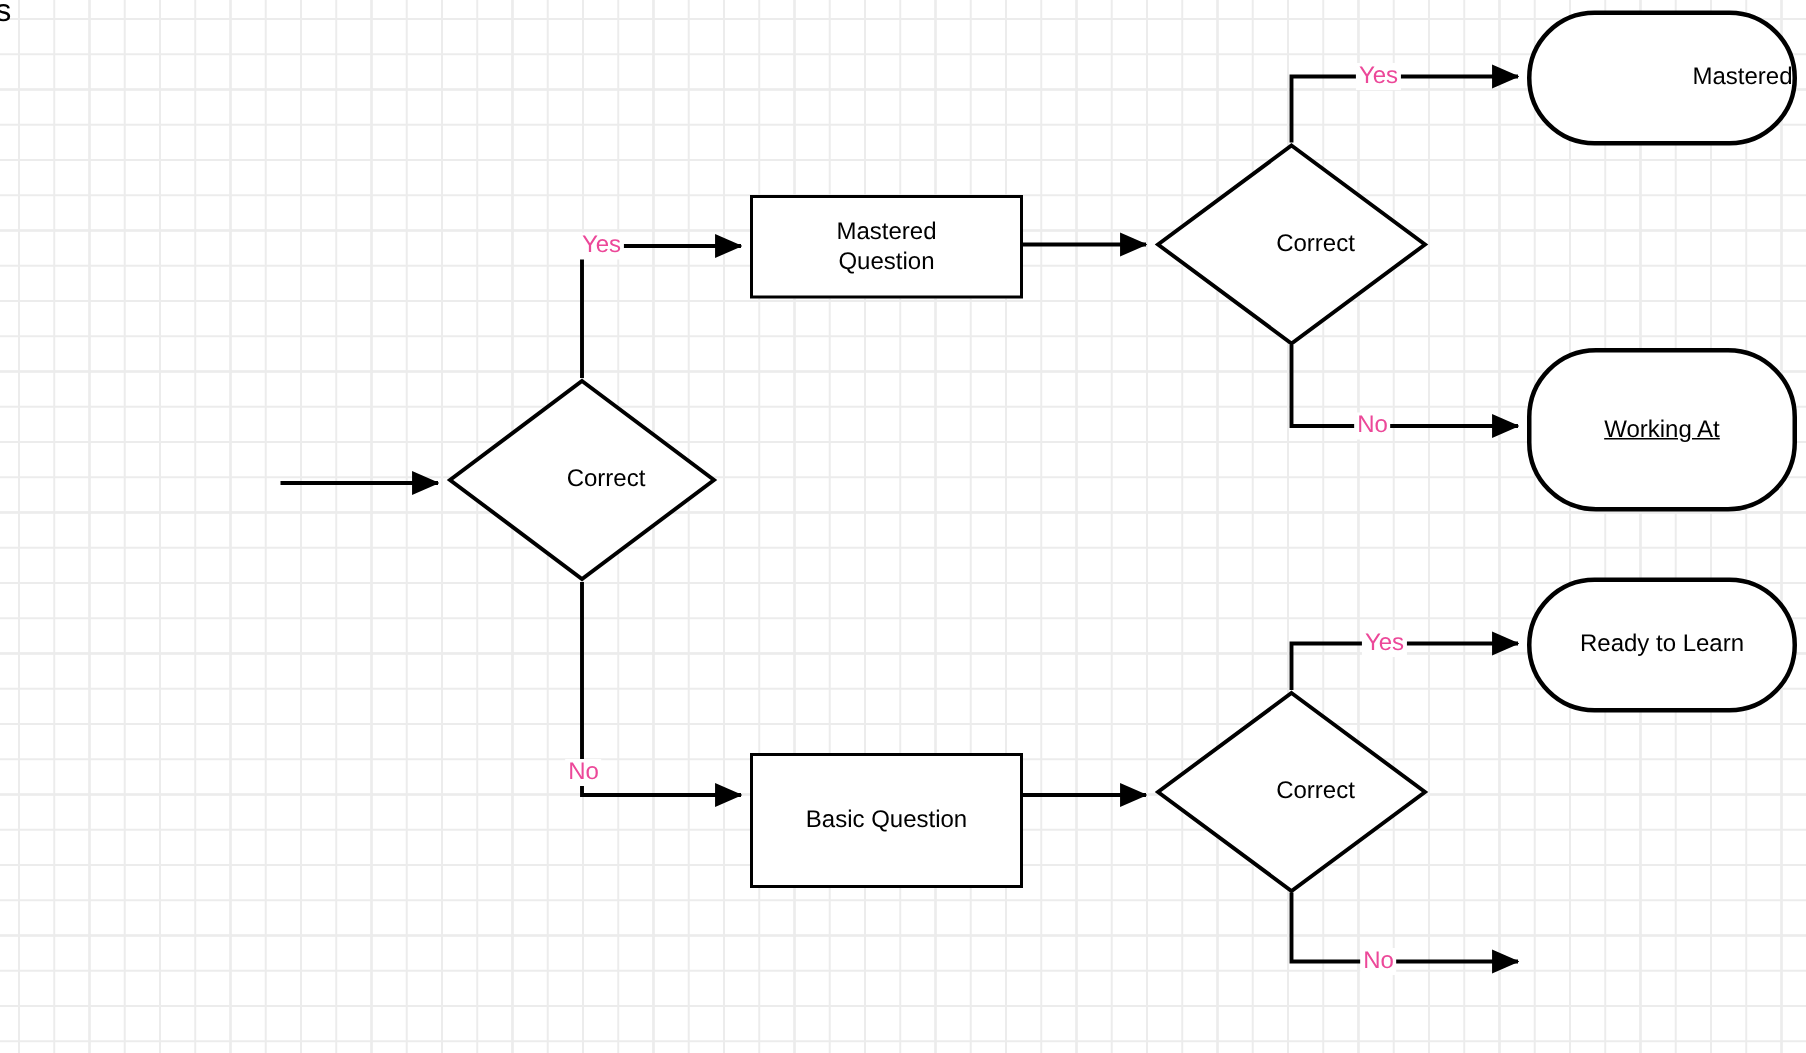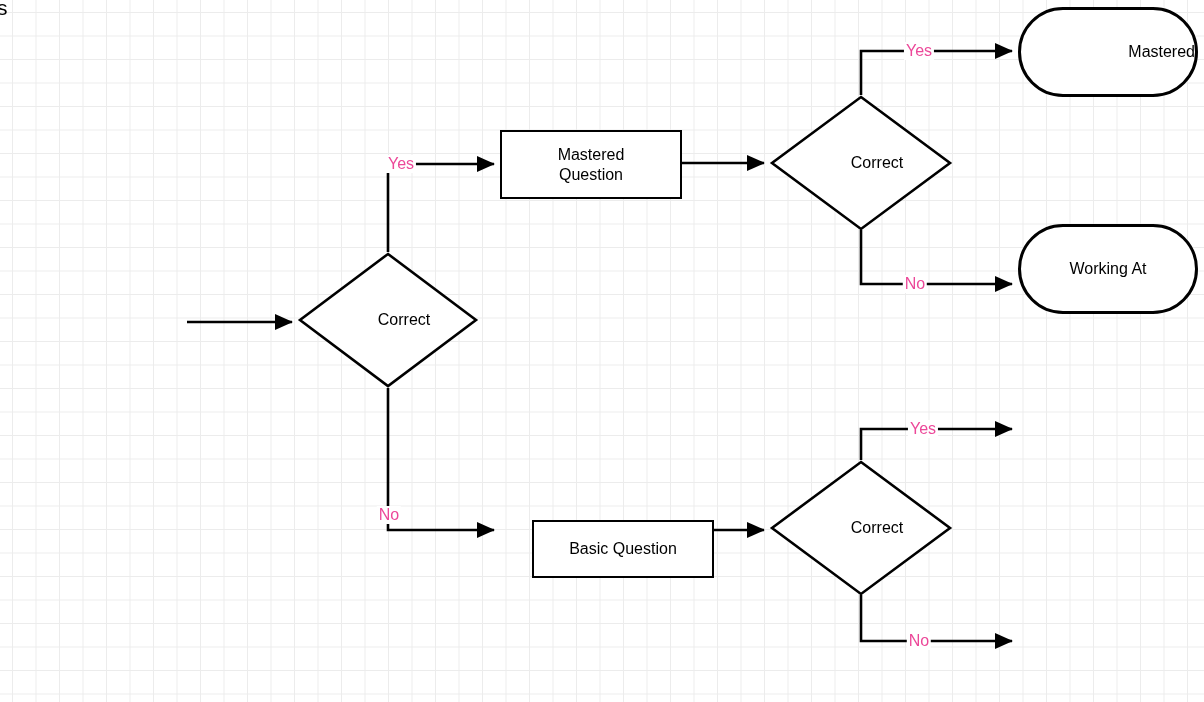--- a/index.html
+++ b/index.html
@@ -140,35 +140,38 @@
     <svg width="182" height="136" viewBox="0 0 182 136">
       <polygon points="91,2 180,68 91,134 2,68" fill="#ffffff" stroke="#000000" stroke-width="2.6" stroke-linejoin="miter"></polygon>
     </svg>
     <div class="diamond-label">Correct</div>
   </div>
 
   <div class="node pill" style="left:1018px; top:7px; width:180px; height:90px;justify-content:flex-end;">
     <span>Mastered</span>
   </div>
 
-  <div class="node pill" style="left:1018px; top:224px; width:180px; height:90px;">
+  <div class="node pill" style="left:1018px; top:232px; width:180px; height:109px;text-decoration:underline;">
     <span>Working At</span>
   </div>
 
-  <div class="node rect" style="left:500px; top:520px; width:182px; height:58px;margin-left:32px;">
+  <div class="node rect" style="left:500px; top:502px; width:182px; height:90px;">
     <span>Basic Question</span>
   </div>
 
   <div class="diamond-wrap" style="left:770px; top:460px; width:182px; height:136px;">
     <svg width="182" height="136" viewBox="0 0 182 136">
       <polygon points="91,2 180,68 91,134 2,68" fill="#ffffff" stroke="#000000" stroke-width="2.6" stroke-linejoin="miter"></polygon>
     </svg>
     <div class="diamond-label">Correct</div>
   </div>
 
+  <div class="node pill" style="left:1018px; top:385px; width:180px; height:90px;">
+    <span>Ready to Learn</span>
+  </div>
 
 
   <div class="edge-label" style="left:401px; top:164px;">Yes</div>
   <div class="edge-label" style="left:389px; top:515px;">No</div>
   <div class="edge-label" style="left:919px; top:51px;">Yes</div>
   <div class="edge-label" style="left:915px; top:284px;">No</div>
   <div class="edge-label" style="left:923px; top:429px;">Yes</div>
   <div class="edge-label" style="left:919px; top:641px;">No</div>
 
 </div>

